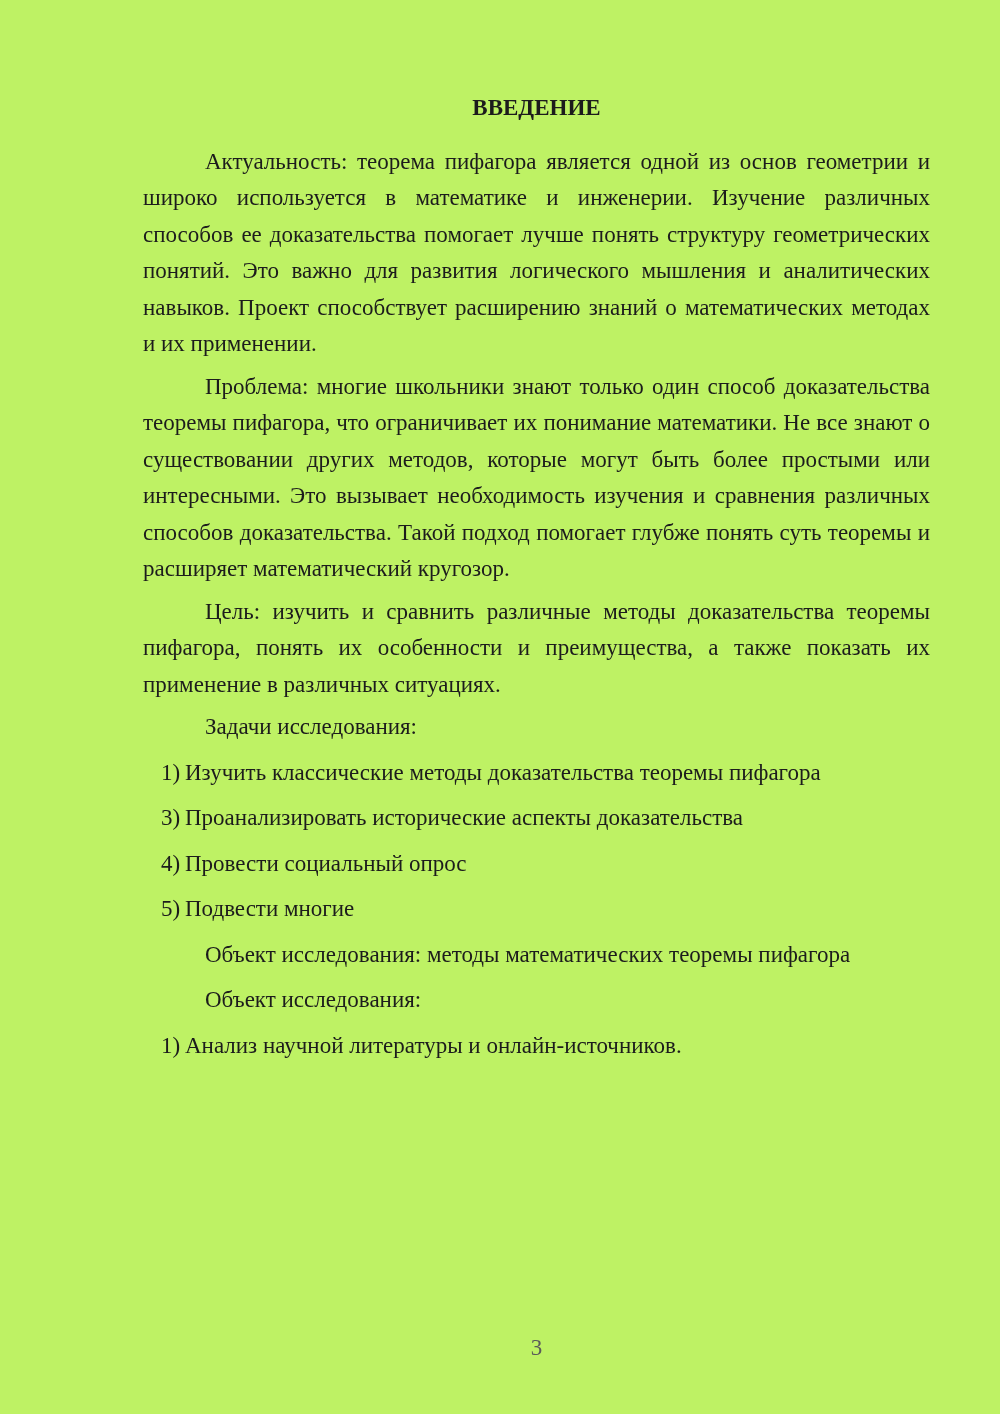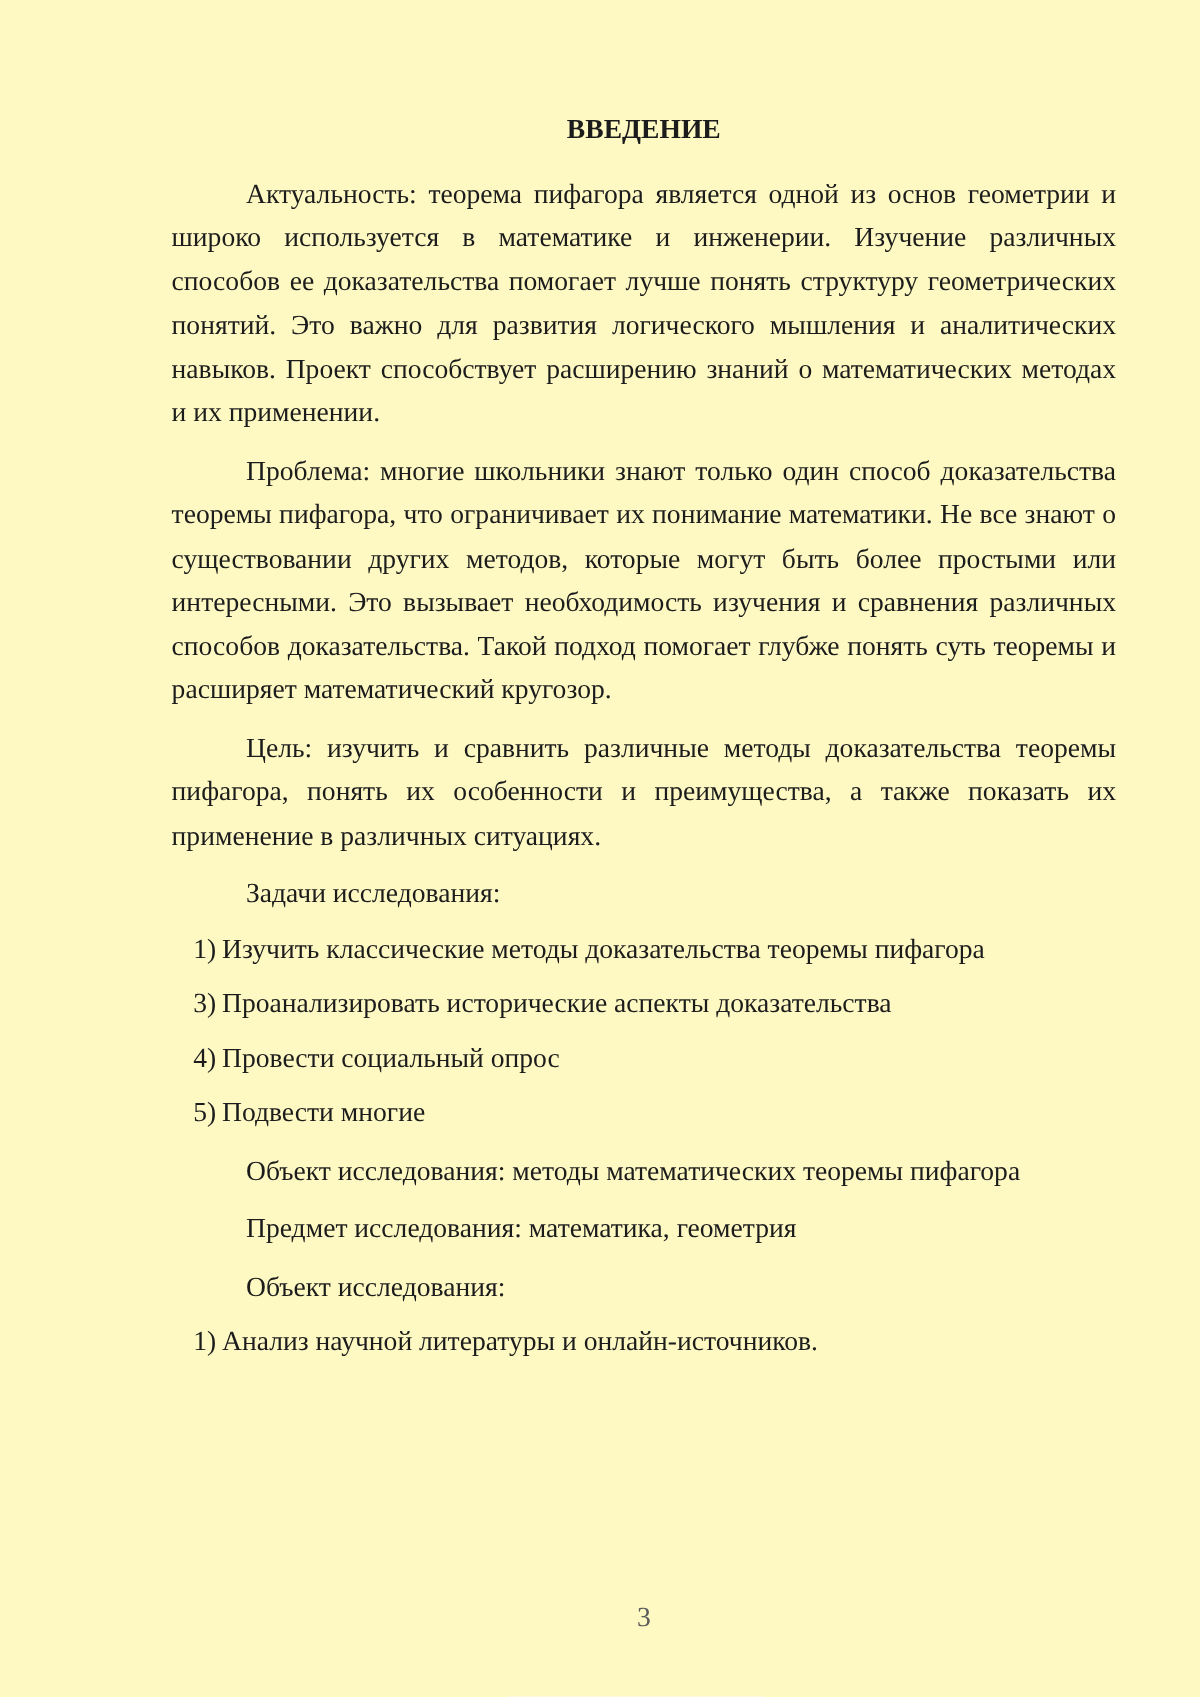--- a/index.html
+++ b/index.html
@@ -5,35 +5,35 @@
   html, body {
     margin: 0;
     padding: 0;
     background: #ffffff;
   }
   .page {
     position: relative;
     width: 1000px;
     height: 1414px;
     box-sizing: border-box;
-    background: #fef9c3;
+    background: #bef264;
     padding: 90px 70px 0 143px;
     font-family: "Liberation Serif", "DejaVu Serif", serif;
     font-size: 23px;
     line-height: 36.5px;
     color: #1c1c1c;
     overflow: hidden;
   }
   .doc-title {
     font-weight: bold;
     text-align: center;
     margin: 0 0 17px 0;
   }
   .para {
-    margin: 12px 0 6px 0;
+    margin: 0 0 6px 0;
     text-indent: 62px;
     text-align: justify;
     text-align-last: left;
   }
   .para.single-line {
     text-align: right;
     margin-bottom: 9px;
   }
   .list-item {
     margin: 0 0 9px 18px;
@@ -80,21 +80,20 @@
   <p class="list-item">
     <span class="num">4)</span><span>Провести социальный опрос</span>
   </p>
 
   <p class="list-item">
     <span class="num">5)</span><span>Подвести многие</span>
   </p>
 
   <p class="para single-line">Объект исследования: методы математических теоремы пифагора</p>
 
-  <p class="para single-line">Предмет исследования: математика, геометрия</p>
 
 
   <p class="para single-line">Объект исследования:</p>
 
   <p class="list-item">
     <span class="num">1)</span><span>Анализ научной литературы и онлайн-источников.</span>
   </p>
 
   <div class="page-number">3</div>
 

